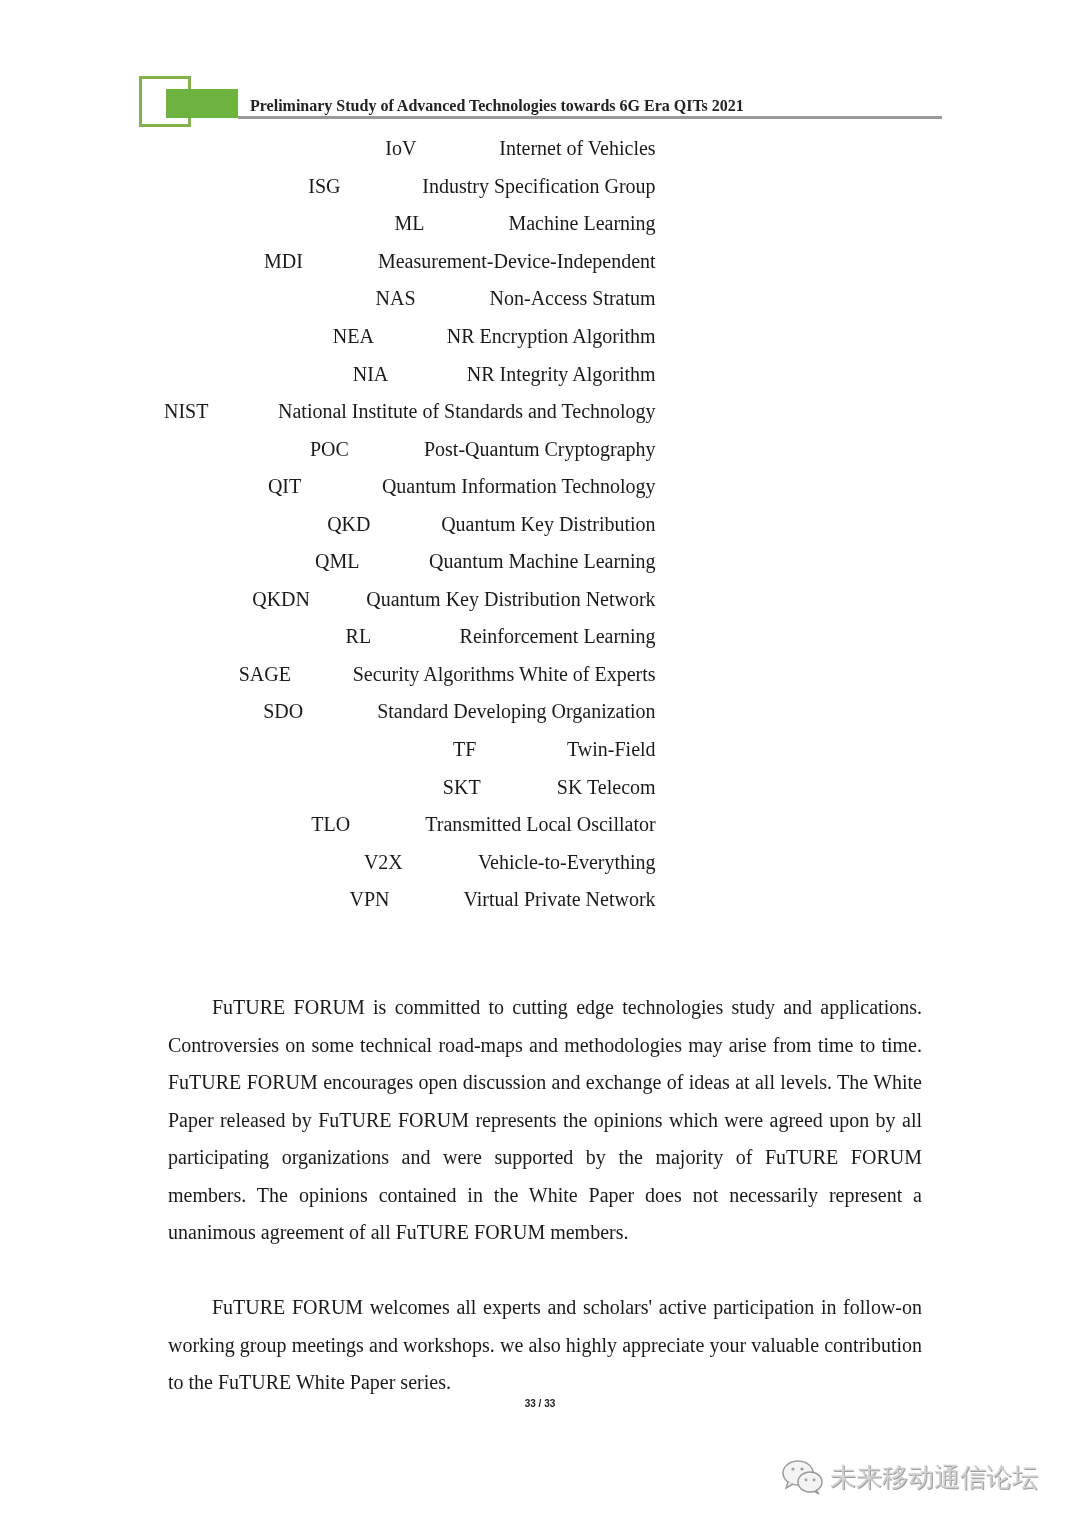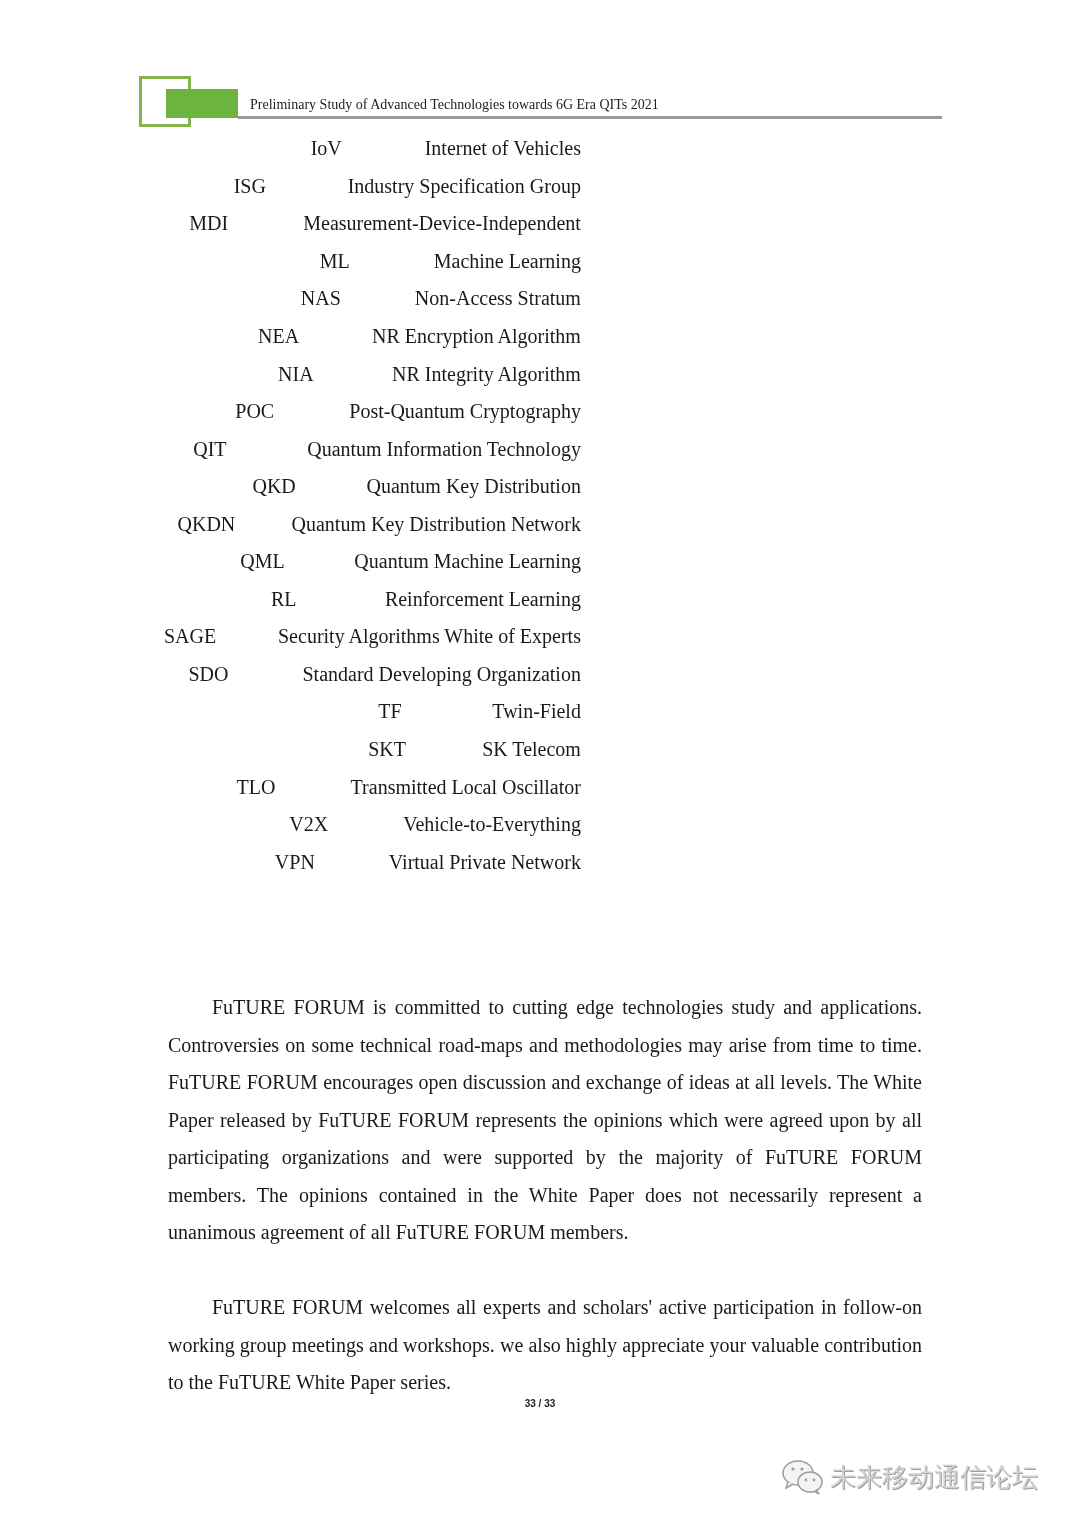--- a/index.html
+++ b/index.html
@@ -1,20 +1,20 @@
 <!DOCTYPE html>
 <html><head>
 <meta charset="utf-8">
 <style>
   html, body { margin: 0; padding: 0; background: #ffffff; }
   body { width: 1080px; height: 1526px; position: relative; overflow: hidden; font-family: "Liberation Serif", "DejaVu Serif", serif; color: #1a1a1a; }
 
   .logo-outline { position: absolute; left: 139px; top: 76px; width: 52px; height: 51px; border: 3px solid #86b24a; box-sizing: border-box; }
   .logo-fill { position: absolute; left: 166px; top: 89px; width: 72px; height: 29px; background: #6db33f; }
-  .header-title { position: absolute; left: 250px; top: 97px; font-size: 14px; color: #222; white-space: nowrap; }
+  .header-title { position: absolute; left: 250px; top: 97px; font-size: 16px; color: #222; white-space: nowrap; font-weight: bold; }
   .header-rule { position: absolute; left: 238px; top: 116px; width: 704px; height: 3px; background: #9a9a9a; }
 
   .abbr-list { position: absolute; left: 164px; top: 130px; margin: 0; padding: 0; list-style: none; }
   .abbr-row { height: 37.55px; display: flex; align-items: center; font-size: 20px; justify-content: flex-end; }
   .abbr-key { width: 114px; flex: none; }
   .abbr-val { white-space: nowrap; }
 
   .body-text { position: absolute; left: 164px; width: 754px; font-size: 20px; line-height: 37.5px; text-align: justify; margin: 4px; }
   .p1 { top: 985px; }
   .p2 { top: 1285px; font-family: Liberation Serif, serif; }
@@ -38,58 +38,62 @@
 <ul class="abbr-list" id="abbr-list">
     <li class="abbr-row">
       <span class="abbr-key">IoV</span>
       <span class="abbr-val">Internet of Vehicles</span>
     </li>
     <li class="abbr-row">
       <span class="abbr-key">ISG</span>
       <span class="abbr-val">Industry Specification Group</span>
     </li>
     <li class="abbr-row">
+      <span class="abbr-key">ML</span>
+      <span class="abbr-val">Machine Learning</span>
+    </li>
+    <li class="abbr-row">
       <span class="abbr-key">MDI</span>
       <span class="abbr-val">Measurement-Device-Independent</span>
-    </li>
-    <li class="abbr-row">
-      <span class="abbr-key">ML</span>
-      <span class="abbr-val">Machine Learning</span>
     </li>
     <li class="abbr-row">
       <span class="abbr-key">NAS</span>
       <span class="abbr-val">Non-Access Stratum</span>
     </li>
     <li class="abbr-row">
       <span class="abbr-key">NEA</span>
       <span class="abbr-val">NR Encryption Algorithm</span>
     </li>
     <li class="abbr-row">
       <span class="abbr-key">NIA</span>
       <span class="abbr-val">NR Integrity Algorithm</span>
     </li>
     <li class="abbr-row">
+      <span class="abbr-key">NIST</span>
+      <span class="abbr-val">National Institute of Standards and Technology</span>
+    </li>
+    <li class="abbr-row">
       <span class="abbr-key">POC</span>
       <span class="abbr-val">Post-Quantum Cryptography</span>
     </li>
     <li class="abbr-row">
       <span class="abbr-key">QIT</span>
       <span class="abbr-val">Quantum Information Technology</span>
     </li>
     <li class="abbr-row">
       <span class="abbr-key">QKD</span>
       <span class="abbr-val">Quantum Key Distribution</span>
     </li>
     <li class="abbr-row">
+      <span class="abbr-key">QML</span>
+      <span class="abbr-val">Quantum Machine Learning</span>
+    </li>
+    <li class="abbr-row">
       <span class="abbr-key">QKDN</span>
       <span class="abbr-val">Quantum Key Distribution Network</span>
-    </li>
-    <li class="abbr-row">
-      <span class="abbr-key">QML</span>
-      <span class="abbr-val">Quantum Machine Learning</span>
     </li>
     <li class="abbr-row">
       <span class="abbr-key">RL</span>
       <span class="abbr-val">Reinforcement Learning</span>
     </li>
     <li class="abbr-row">
       <span class="abbr-key">SAGE</span>
       <span class="abbr-val">Security Algorithms White of Experts</span>
     </li>
     <li class="abbr-row">

